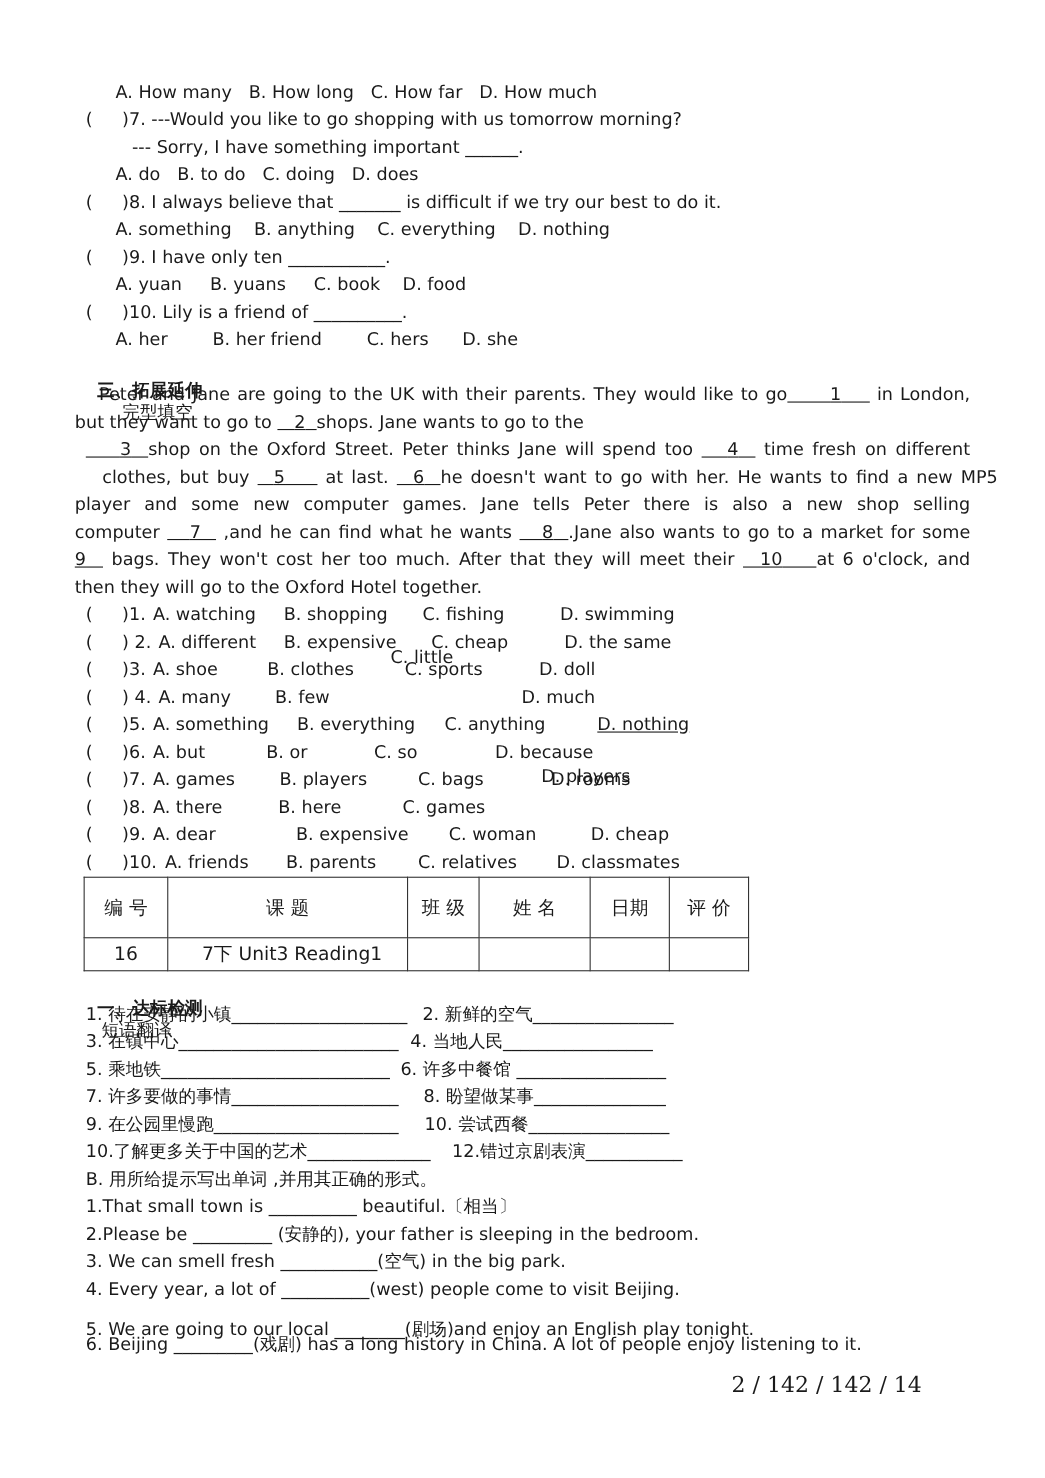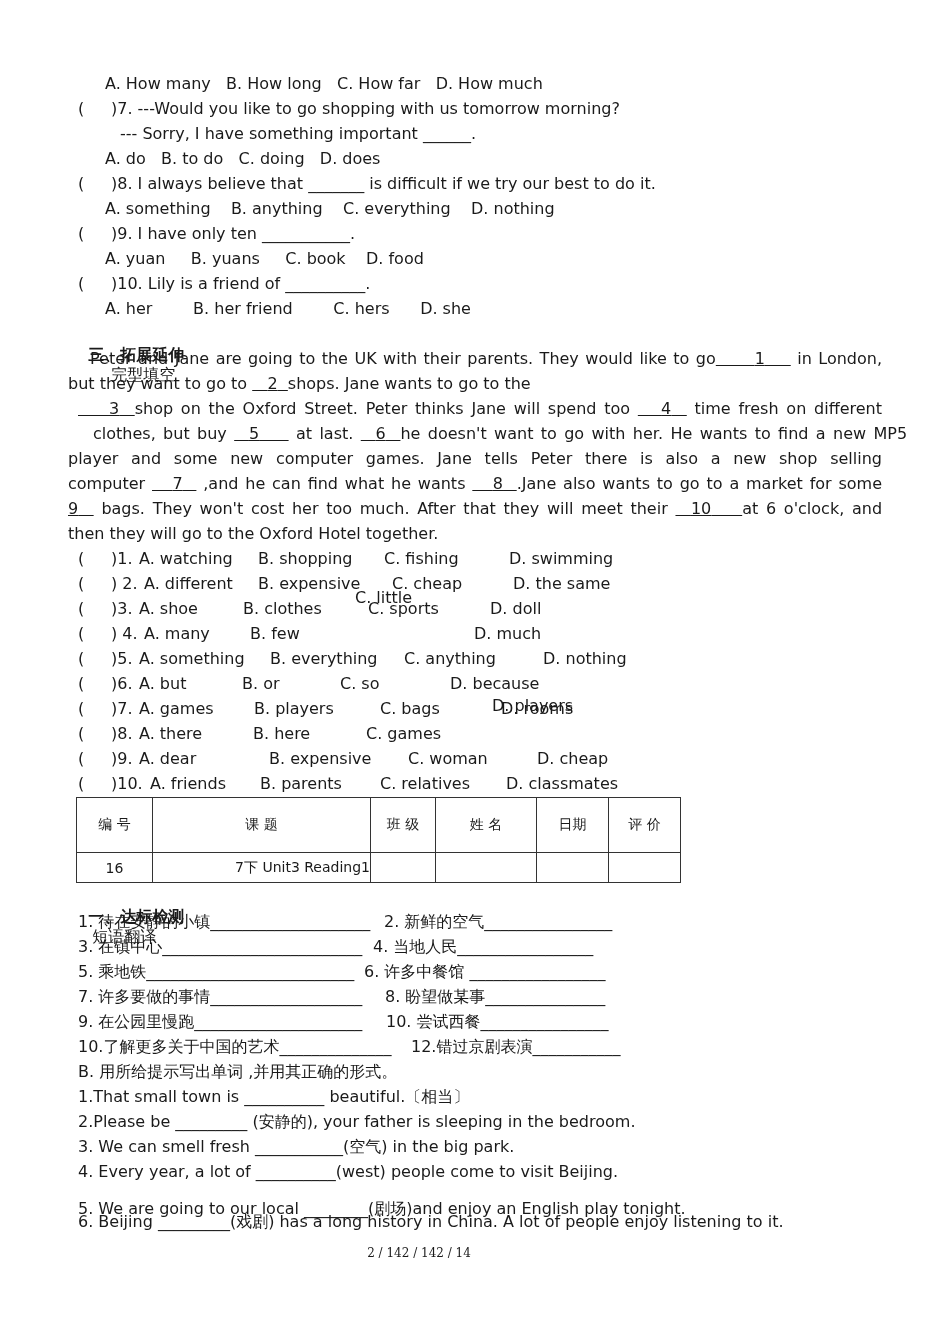--- a/index.html
+++ b/index.html
@@ -6,26 +6,26 @@
   body { width: 950px; height: 1344px; position: relative; overflow: hidden;
          font-family: "DejaVu Sans", sans-serif; font-size: 16px; color: #1a1a1a; }
   .line { position: absolute; left: 0; white-space: pre; line-height: 20px; }
   .opt { position: absolute; white-space: pre; }
   .bold { font-weight: bold; }
   .u { text-decoration: underline; }
   .just { position: absolute; left: 68px; width: 814px; white-space: normal; text-align: justify;
           text-align-last: justify; line-height: 20px; }
   .just.last { text-align-last: left; }
   table.info { position: absolute; left: 76px; top: 797px; border-collapse: collapse; }
-  table.info td { border: 1px solid #333; padding: 0; font-size: 14px; text-align: center; vertical-align: middle; }
+  table.info td { border: 1px solid #333; padding: 0; font-size: 17px; text-align: center; vertical-align: middle; }
   table.info tr.h td { height: 54px; }
   table.info tr.r td { height: 29px; }
-  table.info td.left { text-align: right; padding-left: 8px; }
-  .footer { position: absolute; top: 1246px; left: 0; width: 838px; text-align: center;
-            font-family: "DejaVu Serif", serif; font-size: 12px; }
+  table.info td.left { text-align: center; padding-left: 8px; }
+  .footer { position: absolute; top: 1246px; left: 0; width: 838px; text-align: right;
+            font-family: "DejaVu Serif", serif; font-size: 20px; }
 </style>
 </head>
 <body>
 
 <div class="line" style="top:74px;left:105px;">A. How many   B. How long   C. How far   D. How much</div>
 
 <div class="line" style="top:99px;left:78px;">(</div>
 <div class="line" style="top:99px;left:111px;">)7. ---Would you like to go shopping with us tomorrow morning?</div>
 <div class="line" style="top:124px;left:120px;">--- Sorry, I have something important ______.</div>
 <div class="line" style="top:149px;left:105px;">A. do   B. to do   C. doing   D. does</div>
@@ -103,21 +103,21 @@
   <span class="opt" style="top:624px;left:250px;">B. few</span>
   <span class="opt" style="top:588px;left:355px;">C. little</span>
   <span class="opt" style="top:624px;left:474px;">D. much</span>
 </div>
 <div>
   <span class="opt" style="top:649px;left:78px;">(</span>
   <span class="opt" style="top:649px;left:111px;">)5.</span>
   <span class="opt" style="top:649px;left:139px;">A. something</span>
   <span class="opt" style="top:649px;left:270px;">B. everything</span>
   <span class="opt" style="top:649px;left:404px;">C. anything</span>
-  <span class="opt" style="top:649px;left:543px;">D. nothing</span>
+  <span class="opt" style="top:649px;left:543px;text-decoration:underline;">D. nothing</span>
 </div>
 <div>
   <span class="opt" style="top:674px;left:78px;">(</span>
   <span class="opt" style="top:674px;left:111px;">)6.</span>
   <span class="opt" style="top:674px;left:139px;">A. but</span>
   <span class="opt" style="top:674px;left:242px;">B. or</span>
   <span class="opt" style="top:674px;left:340px;">C. so</span>
   <span class="opt" style="top:674px;left:450px;">D. because</span>
 </div>
 <div>

